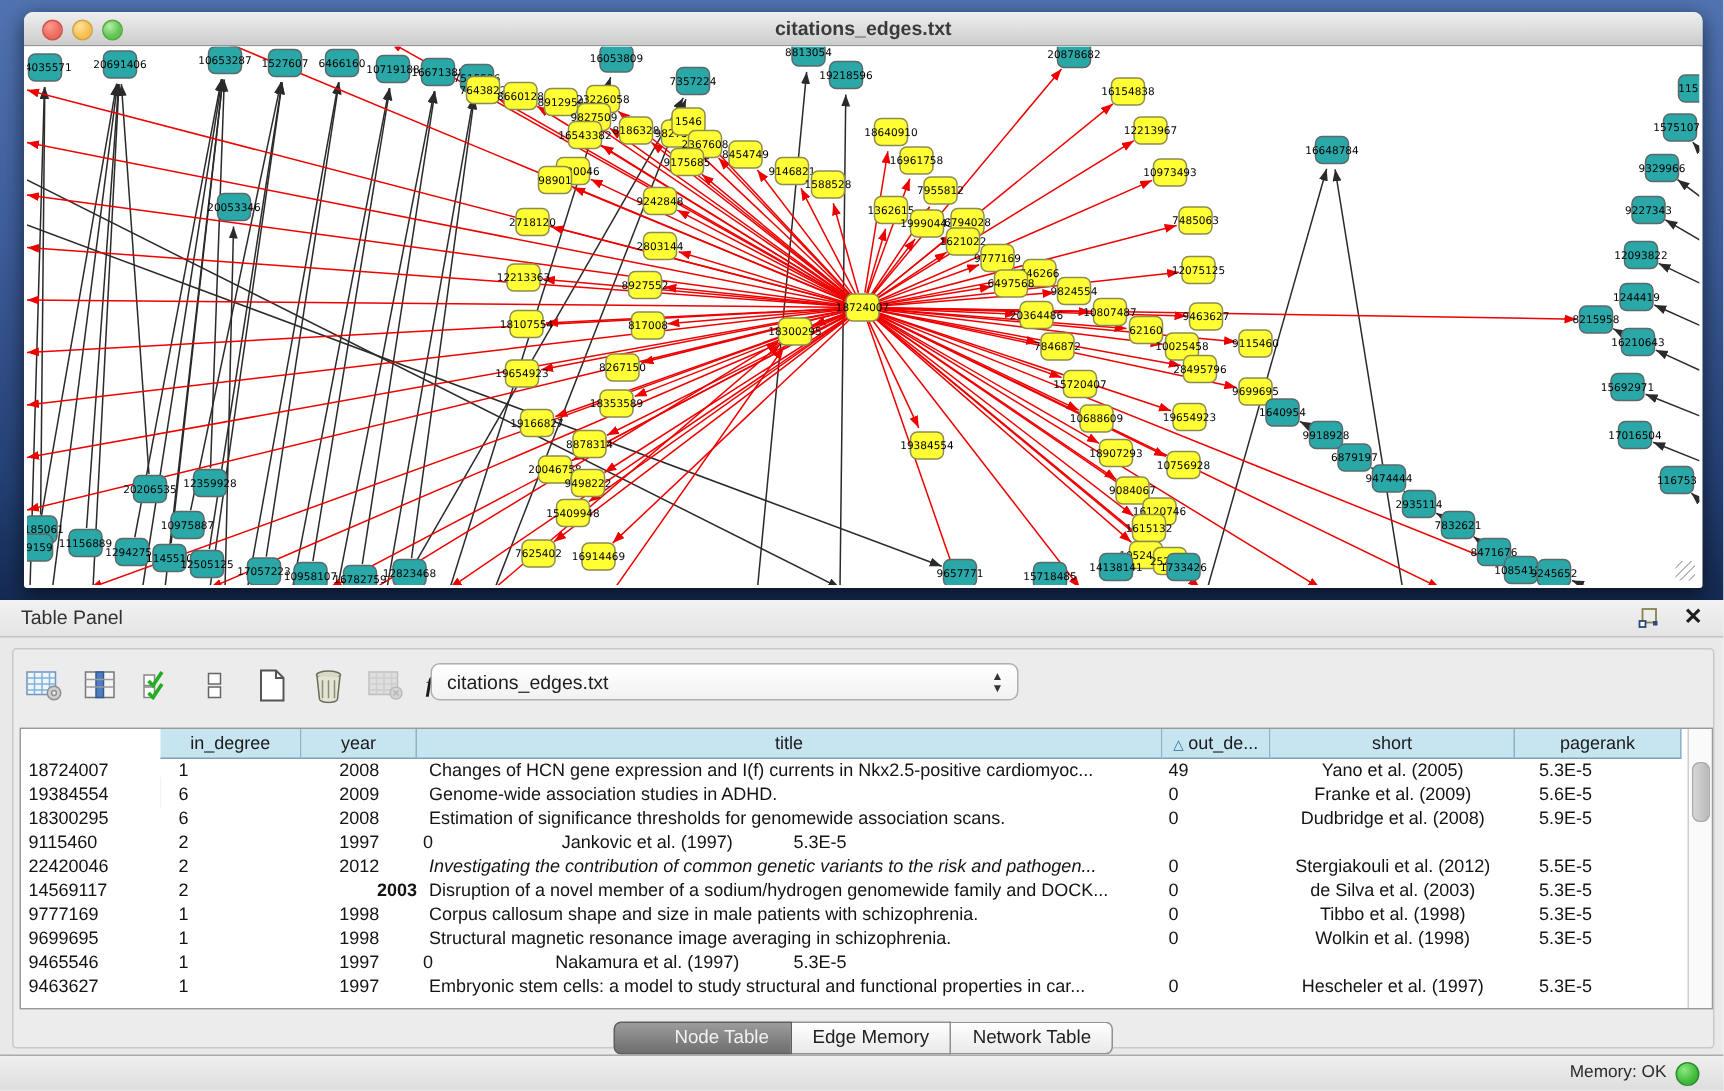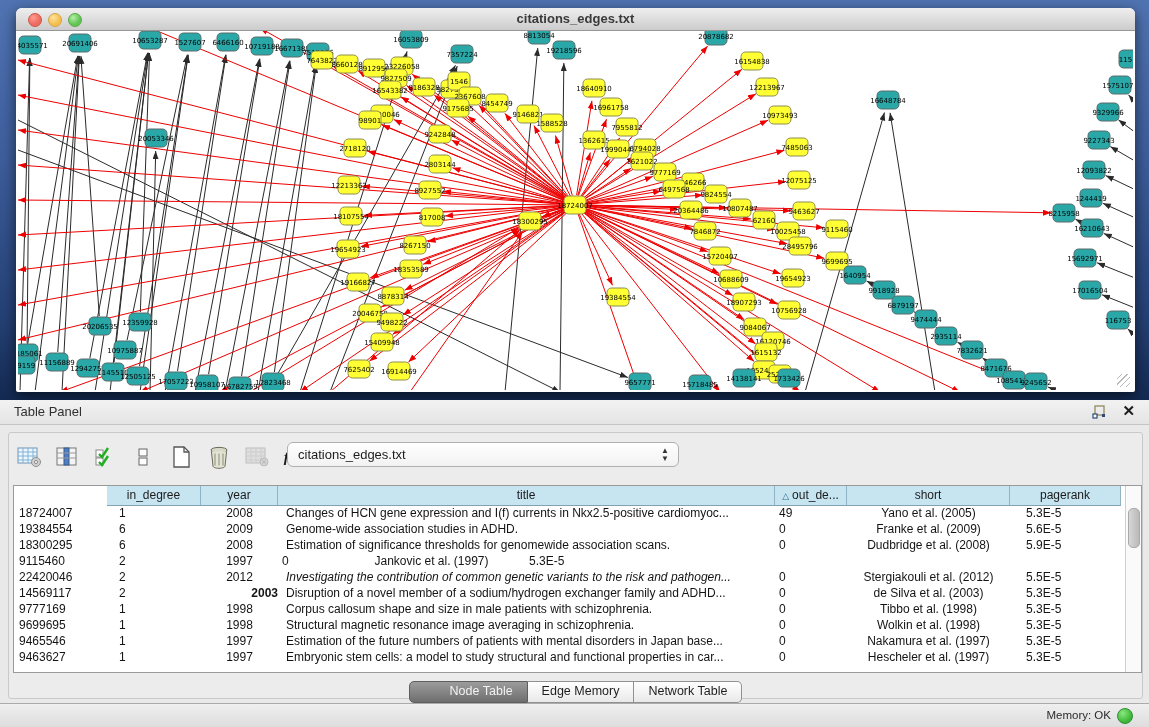--- a/index.html
+++ b/index.html
@@ -912,21 +912,21 @@
             <div class="dcell" style="width: 77px; text-align: center;">2012</div>
             <div class="dcell" style="width: 497px; text-align: left; padding-left: 8px; font-style: italic;">Investigating the contribution of common genetic variants to the risk and pathogen...</div>
             <div class="dcell" style="width: 72px; text-align: left; padding-left: 4px;">0</div>
             <div class="dcell" style="width: 163px; text-align: center;">Stergiakouli et al. (2012)</div>
             <div class="dcell" style="width: 111px; text-align: left; padding-left: 16px;">5.5E-5</div>
           </div>
           <div class="drow">
             <div class="dcell" style="width: 93px; text-align: left; padding-left: 5px;">14569117</div>
             <div class="dcell" style="width: 94px; text-align: left; padding-left: 12px;">2</div>
             <div class="dcell" style="width: 77px; text-align: right; font-weight: bold;">2003</div>
-            <div class="dcell" style="width: 497px; text-align: left; padding-left: 8px;">Disruption of a novel member of a sodium/hydrogen exchanger family and ADHD...</div>
+            <div class="dcell" style="width: 497px; text-align: left; padding-left: 8px;">Disruption of a novel member of a sodium/hydrogen genomewide family and DOCK...</div>
             <div class="dcell" style="width: 72px; text-align: left; padding-left: 4px;">0</div>
             <div class="dcell" style="width: 163px; text-align: center;">de Silva et al. (2003)</div>
             <div class="dcell" style="width: 111px; text-align: left; padding-left: 16px;">5.3E-5</div>
           </div>
           <div class="drow">
             <div class="dcell" style="width: 93px; text-align: left; padding-left: 5px;">9777169</div>
             <div class="dcell" style="width: 94px; text-align: left; padding-left: 12px;">1</div>
             <div class="dcell" style="width: 77px; text-align: center;">1998</div>
             <div class="dcell" style="width: 497px; text-align: left; padding-left: 8px;">Corpus callosum shape and size in male patients with schizophrenia.</div>
             <div class="dcell" style="width: 72px; text-align: left; padding-left: 4px;">0</div>
@@ -939,21 +939,20 @@
             <div class="dcell" style="width: 77px; text-align: center;">1998</div>
             <div class="dcell" style="width: 497px; text-align: left; padding-left: 8px;">Structural magnetic resonance image averaging in schizophrenia.</div>
             <div class="dcell" style="width: 72px; text-align: left; padding-left: 4px;">0</div>
             <div class="dcell" style="width: 163px; text-align: center;">Wolkin et al. (1998)</div>
             <div class="dcell" style="width: 111px; text-align: left; padding-left: 16px;">5.3E-5</div>
           </div>
           <div class="drow">
             <div class="dcell" style="width: 93px; text-align: left; padding-left: 5px;">9465546</div>
             <div class="dcell" style="width: 94px; text-align: left; padding-left: 12px;">1</div>
             <div class="dcell" style="width: 77px; text-align: center;">1997</div>
-            <div class="dcell" style="width: 497px; text-align: left; padding-left: 8px;">Estimation of the future numbers of patients with mental disorders in Japan base...</div>
             <div class="dcell" style="width: 72px; text-align: left; padding-left: 4px;">0</div>
             <div class="dcell" style="width: 163px; text-align: center;">Nakamura et al. (1997)</div>
             <div class="dcell" style="width: 111px; text-align: left; padding-left: 16px;">5.3E-5</div>
           </div>
           <div class="drow">
             <div class="dcell" style="width: 93px; text-align: left; padding-left: 5px;">9463627</div>
             <div class="dcell" style="width: 94px; text-align: left; padding-left: 12px;">1</div>
             <div class="dcell" style="width: 77px; text-align: center;">1997</div>
             <div class="dcell" style="width: 497px; text-align: left; padding-left: 8px;">Embryonic stem cells: a model to study structural and functional properties in car...</div>
             <div class="dcell" style="width: 72px; text-align: left; padding-left: 4px;">0</div>

